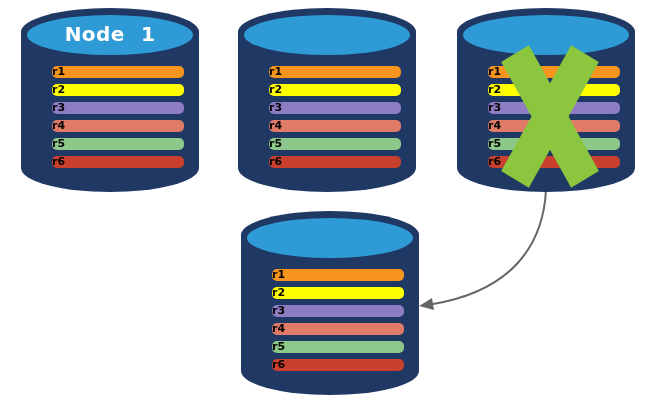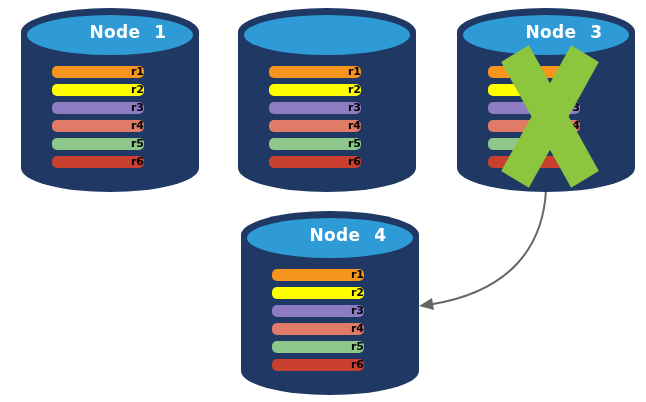--- a/index.html
+++ b/index.html
@@ -4,26 +4,26 @@
 <style>
   html,body{margin:0;padding:0;background:#ffffff;}
   #canvas{
     position:relative;width:646px;height:402px;background:#ffffff;
     font-family:"DejaVu Sans","Liberation Sans",sans-serif;overflow:hidden;
   }
   .node{position:absolute;width:178px;height:188px;}
   .cyl{position:absolute;left:0;top:0;width:178px;height:188px;display:block;}
   .node-title{
     position:absolute;top:16px;left:0;width:100%;text-align:center;
-    font-size:17px;font-weight:bold;word-spacing:0.45em;letter-spacing:0.02em;padding-left:18px;
+    font-size:20px;font-weight:bold;word-spacing:0.45em;letter-spacing:0.02em;
   }
   .bars{position:absolute;left:0;top:0;right:0;bottom:0;}
   .bar{
-    position:absolute;left:31px;width:92px;height:12px;border-radius:5px;
-    text-align:right;
+    position:absolute;left:31px;width:132px;height:12px;border-radius:5px;
+    text-align:left;
   }
   .bar span{
     display:block;font-size:11px;font-weight:bold;line-height:12px;
   }
   .fail-x{position:absolute;left:43px;top:42px;width:100px;height:137px;overflow:visible;}
   #arrow-layer{position:absolute;left:0;top:0;width:646px;height:402px;pointer-events:none;}
 </style>
 </head>
 <body>
 
@@ -85,21 +85,20 @@
           <span style="color: rgb(0, 0, 0);">r6</span>
         </div>
       </div>
 
   </div>
     <div class="node" style="left: 457px; top: 6px;">
     <svg class="cyl" viewBox="0 0 178 188" xmlns="http://www.w3.org/2000/svg">
       <path class="cyl-body" d="M0,26 A89,24 0 0 1 178,26 L178,162 A89,24 0 0 1 0,162 Z" fill="#1F3864"></path>
       <ellipse class="cyl-top" cx="89" cy="29" rx="83" ry="20" fill="#2E9BD6"></ellipse>
     </svg>
-    <div class="node-title" style="color: rgb(255, 255, 255);">Node 3</div>
     <div class="bars">
         <div class="bar" style="top: 60px; background: rgb(247, 148, 30);">
           <span style="color: rgb(0, 0, 0);">r1</span>
         </div>
         <div class="bar" style="top: 78px; background: rgb(255, 255, 0);">
           <span style="color: rgb(0, 0, 0);">r2</span>
         </div>
         <div class="bar" style="top: 96px; background: rgb(142, 124, 195);">
           <span style="color: rgb(0, 0, 0);">r3</span>
         </div>
@@ -116,21 +115,20 @@
     <svg class="fail-x" viewBox="0 0 100 132" preserveAspectRatio="none" xmlns="http://www.w3.org/2000/svg">
       <rect x="34" y="-4" width="32" height="140" transform="rotate(30 50 66)" fill="#8CC63F"></rect>
       <rect x="34" y="-4" width="32" height="140" transform="rotate(-30 50 66)" fill="#8CC63F"></rect>
     </svg>
   </div>
     <div class="node" style="left: 241px; top: 209px;">
     <svg class="cyl" viewBox="0 0 178 188" xmlns="http://www.w3.org/2000/svg">
       <path class="cyl-body" d="M0,26 A89,24 0 0 1 178,26 L178,162 A89,24 0 0 1 0,162 Z" fill="#1F3864"></path>
       <ellipse class="cyl-top" cx="89" cy="29" rx="83" ry="20" fill="#2E9BD6"></ellipse>
     </svg>
-    <div class="node-title" style="color: rgb(255, 255, 255);">Node 4</div>
     <div class="bars">
         <div class="bar" style="top: 60px; background: rgb(247, 148, 30);">
           <span style="color: rgb(0, 0, 0);">r1</span>
         </div>
         <div class="bar" style="top: 78px; background: rgb(255, 255, 0);">
           <span style="color: rgb(0, 0, 0);">r2</span>
         </div>
         <div class="bar" style="top: 96px; background: rgb(142, 124, 195);">
           <span style="color: rgb(0, 0, 0);">r3</span>
         </div>

